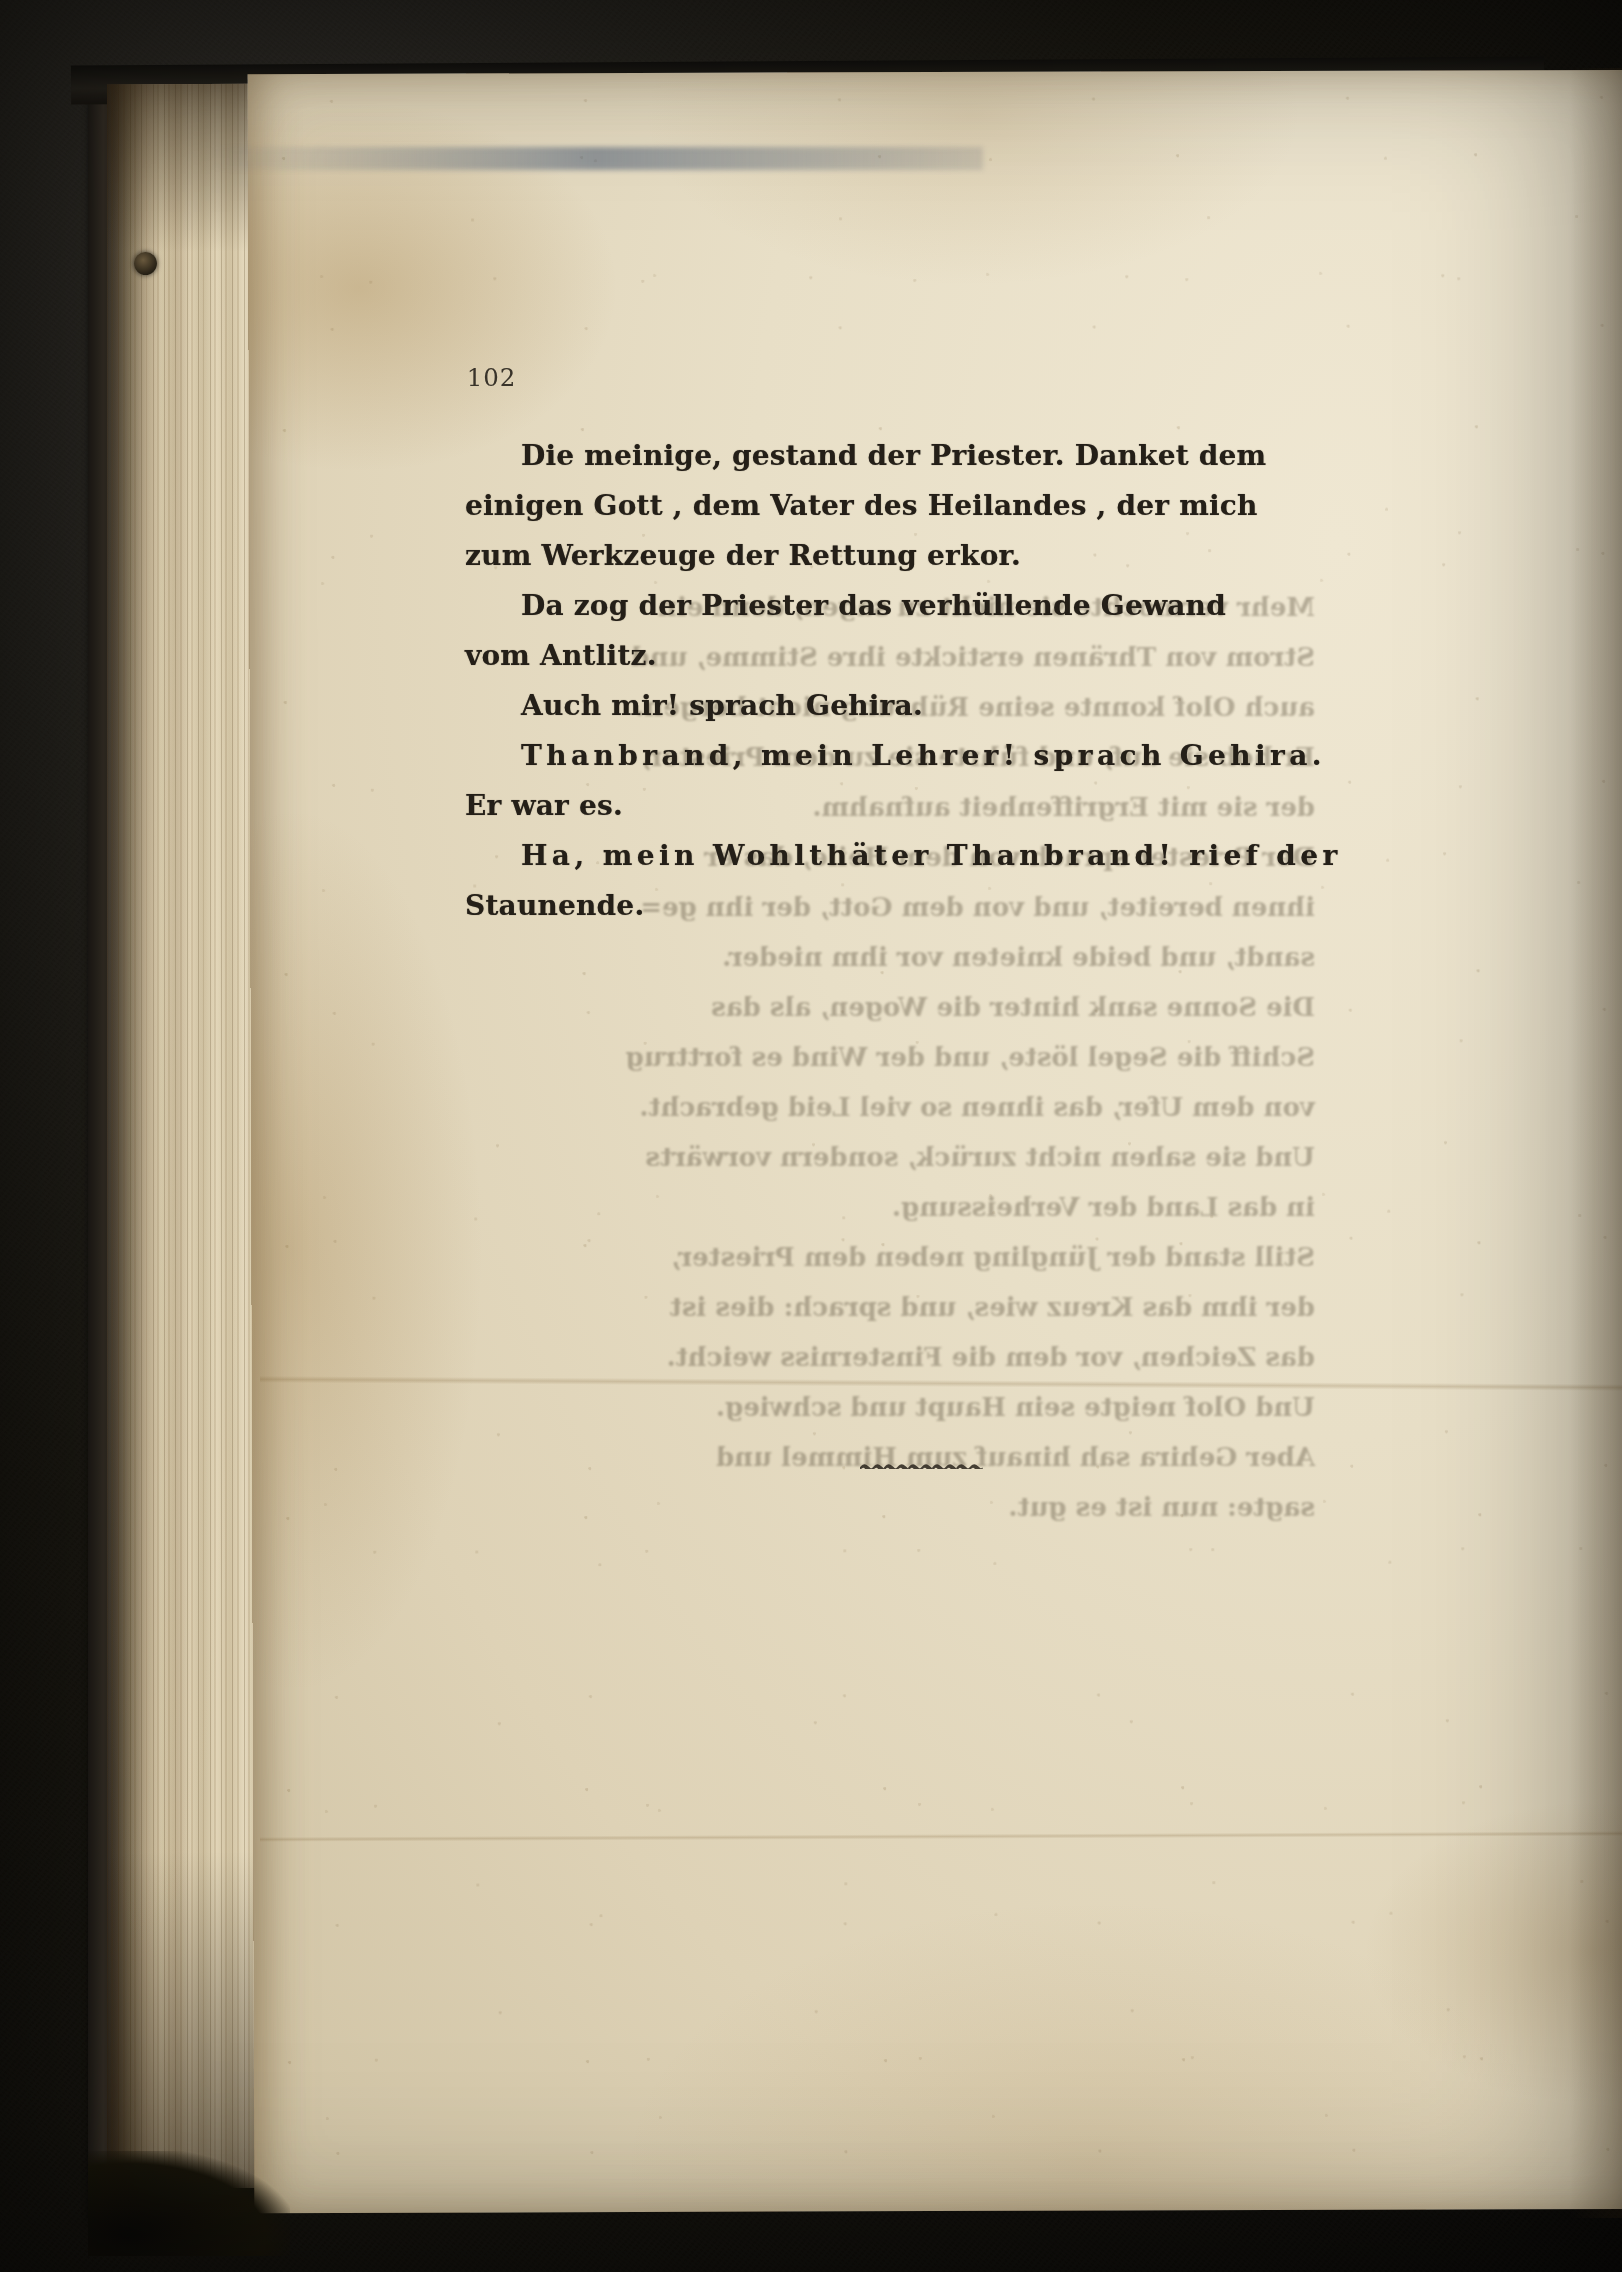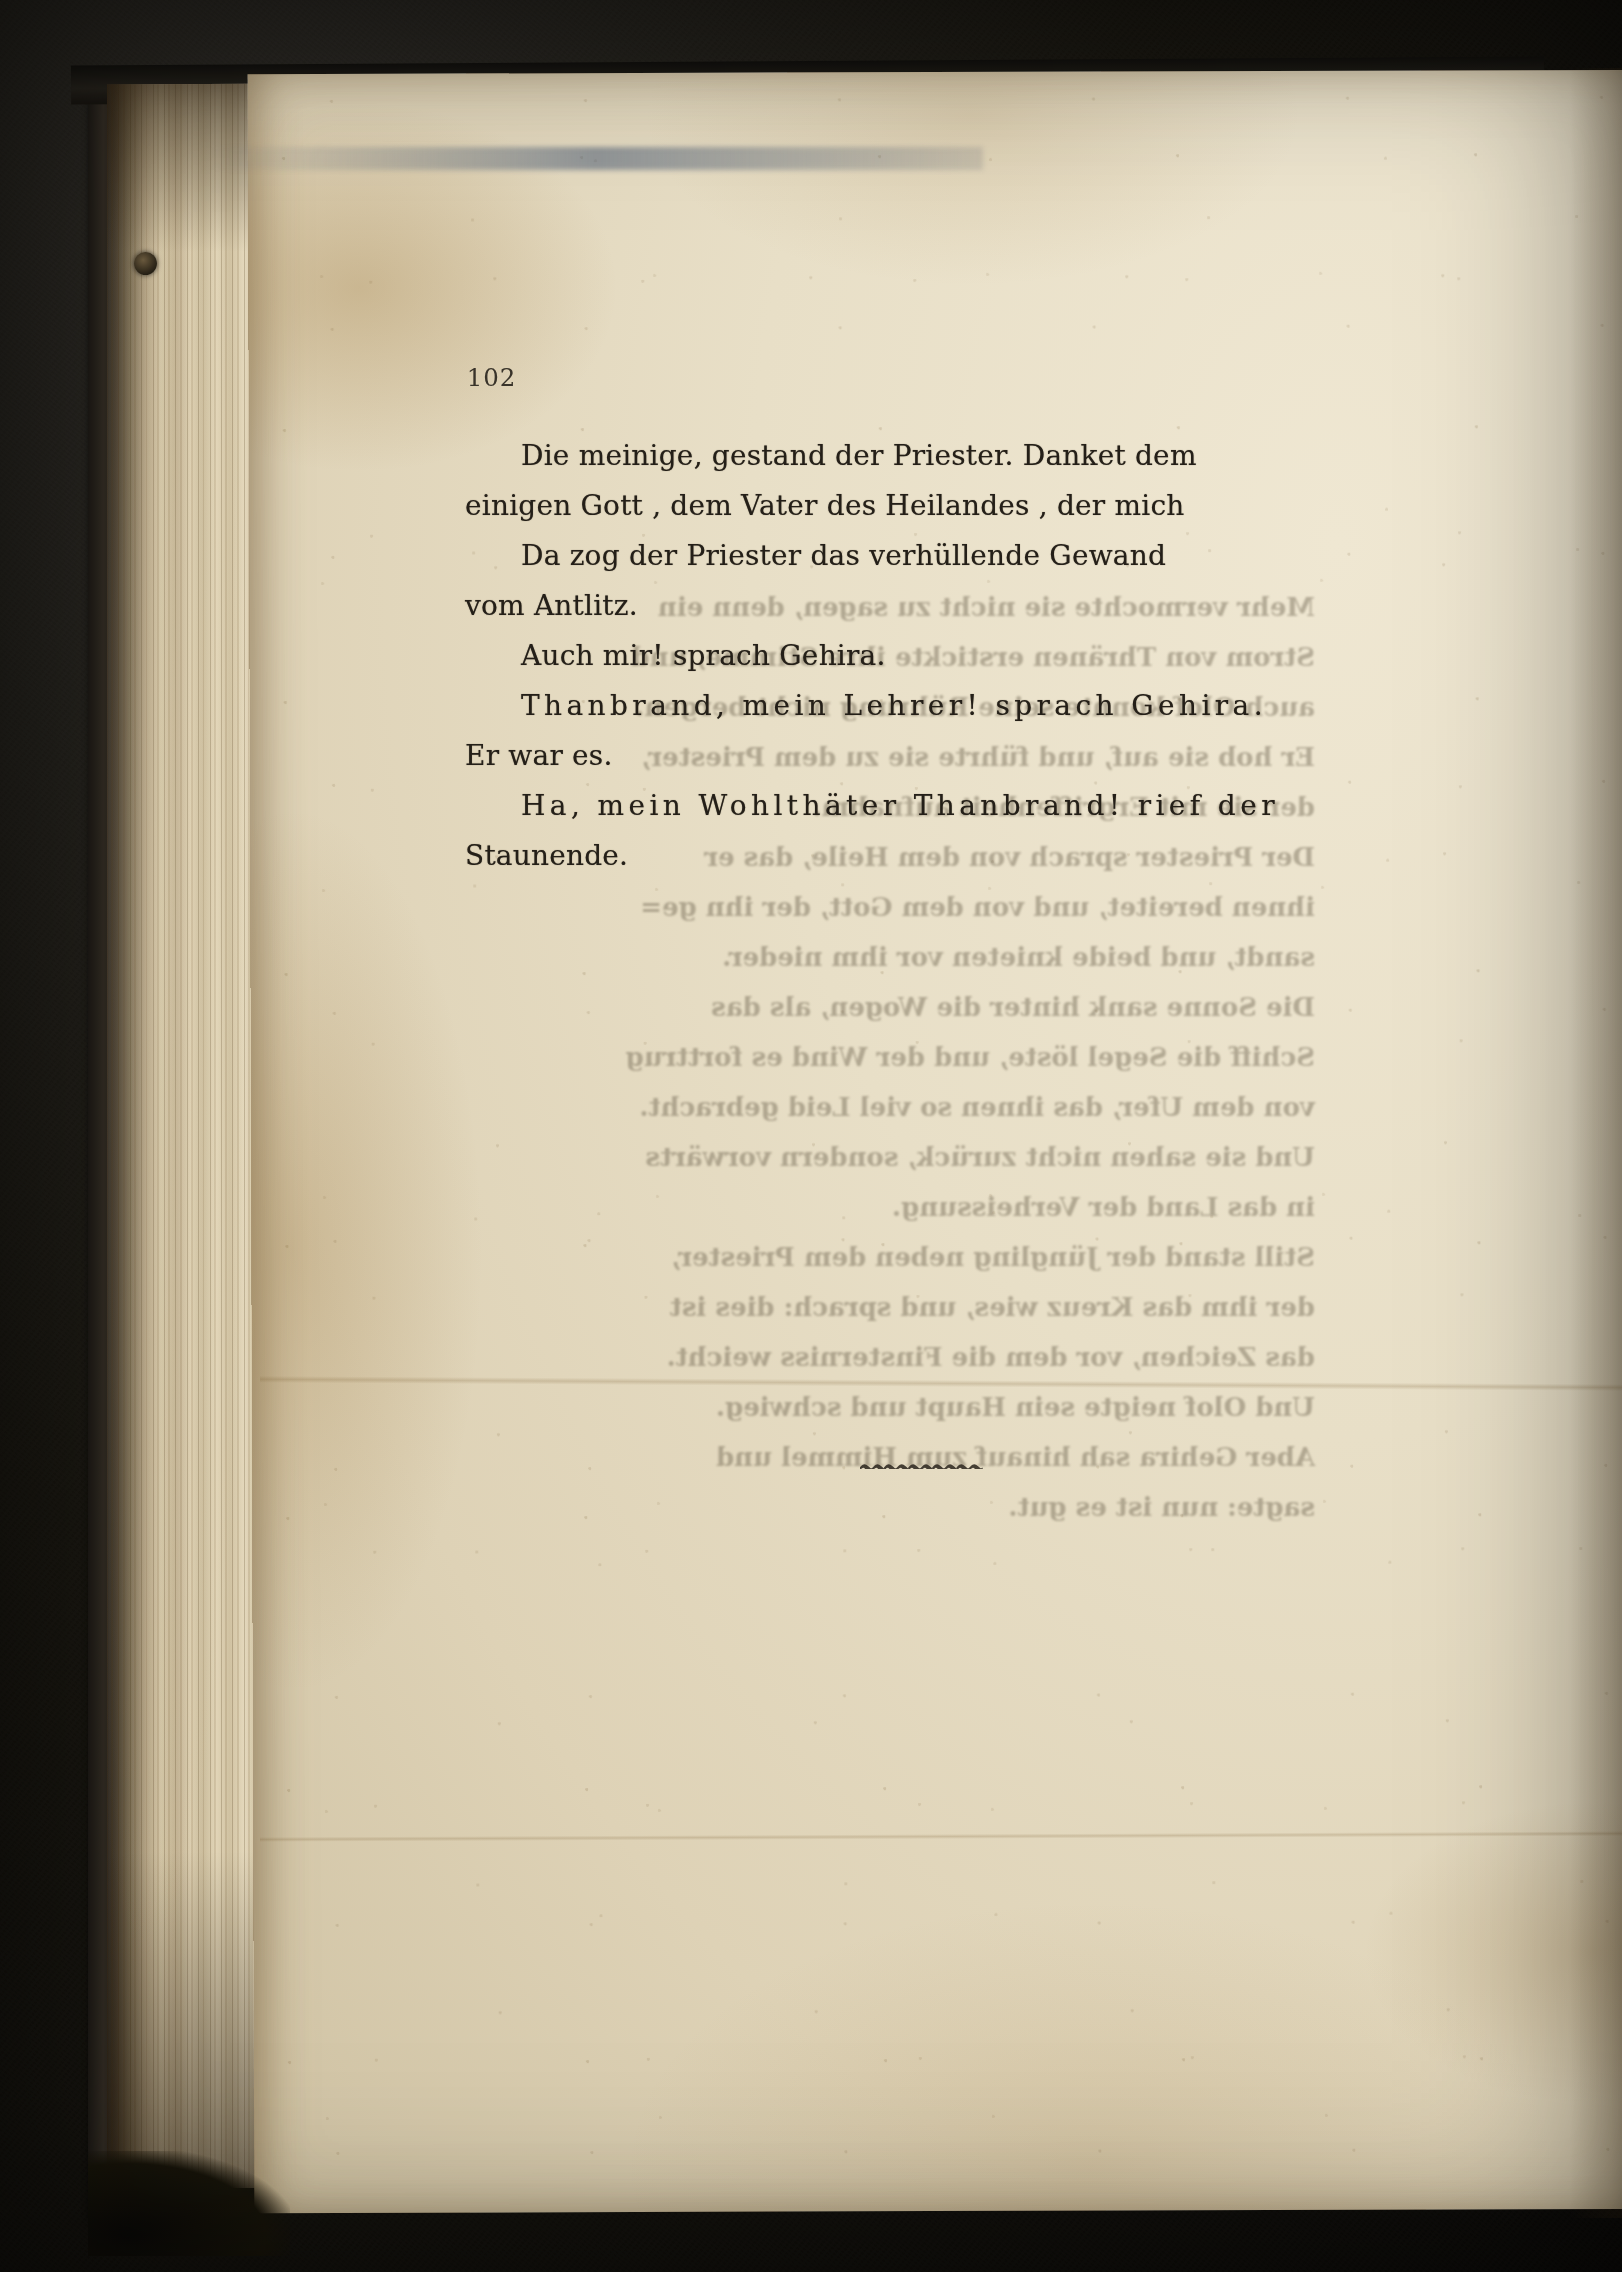--- a/index.html
+++ b/index.html
@@ -157,21 +157,21 @@
   .folio {
     font-size: 24.5px;
     letter-spacing: 0.9px;
     color: #2c271f;
     margin-bottom: 39px;
     margin-left: 1.8px;
     opacity: .92;
   }
   .fraktur {
     font-family: "DejaVu Serif", serif;
-    font-weight: 400;
+    font-weight: 700;
     font-size: 28px;
     line-height: 50px;
     letter-spacing: 0.2px;
     color: #241f18;
     text-align: left;
     text-shadow: 0 0 1px rgba(40,32,20,.55);
   }
   .fraktur p {
     margin: 0 0 0 0;
     text-indent: 56px;
@@ -311,20 +311,21 @@
 
     <div class="textblock">
 
       <div class="folio">102</div>
 
       <div class="fraktur">
 
         <p>
           <span>Die meinige, gestand der Priester. Danket dem</span><br>
           <span>einigen Gott , dem Vater des Heilandes , der mich</span><br>
+          <span>zum Werkzeuge der Rettung erkor.</span>
         </p>
 
 
         <p>
           <span>Da zog der Priester das verhüllende Gewand</span><br>
           <span>vom Antlitz.</span>
         </p>
 
         <p>
           <span>Auch mir! sprach Gehira.</span>

